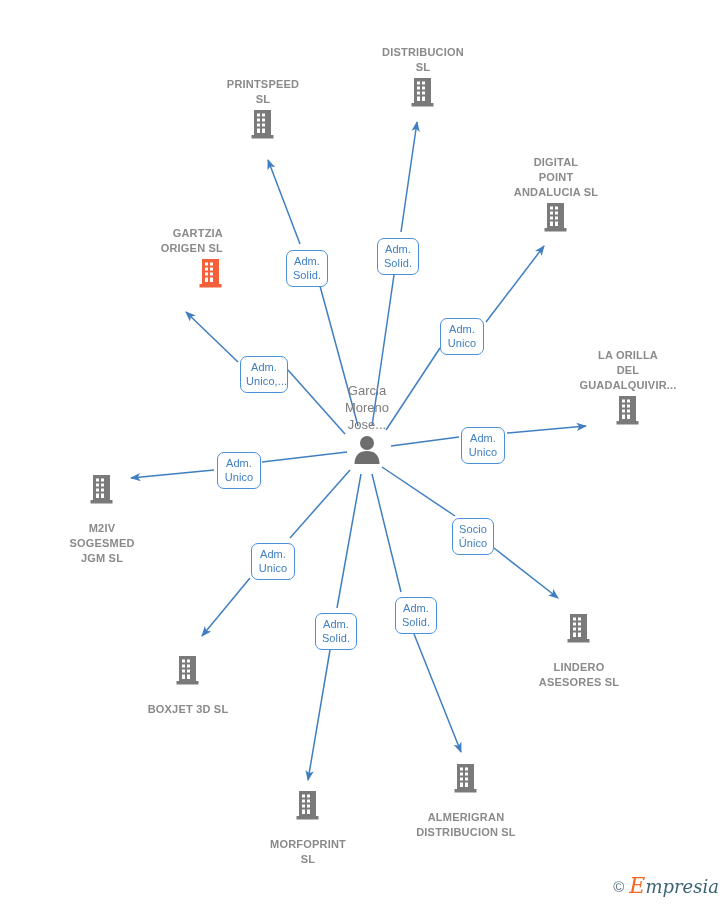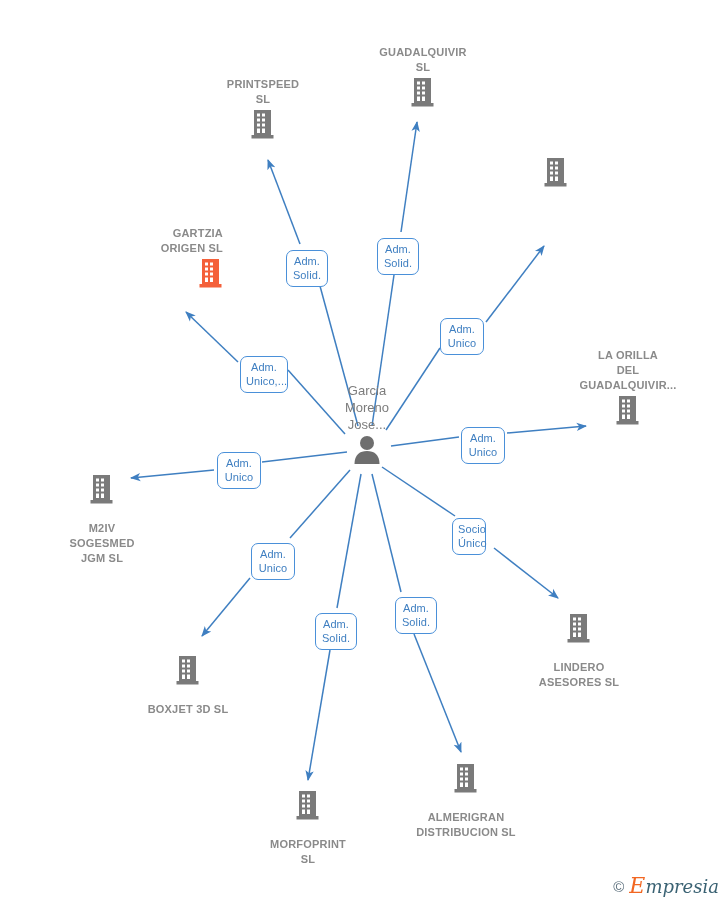--- a/index.html
+++ b/index.html
@@ -174,41 +174,44 @@
           <rect x="6" y="15.5" width="3" height="3"></rect>
             <rect x="11" y="15.5" width="3" height="3"></rect>
           <rect x="6" y="20.5" width="3" height="4.5"></rect>
             <rect x="11" y="20.5" width="3" height="4.5"></rect>
         </g>
       </svg>
     </div>
   </div>
 
   <div class="node" style="left:423px; top:45px;">
-    <div class="node-label">GUADALQUIVIR
+    <div class="node-label">DISTRIBUCION
 SL</div>
     <div class="node-icon">
       <svg width="24" height="32" viewBox="0 0 24 32" xmlns="http://www.w3.org/2000/svg">
         <rect x="3" y="2" width="17" height="25" fill="#7a7a7a"></rect>
         <rect x="0.5" y="27" width="22" height="3.5" fill="#7a7a7a"></rect>
         <g fill="#ffffff">
           <rect x="6" y="5.5" width="3" height="3"></rect>
             <rect x="11" y="5.5" width="3" height="3"></rect>
           <rect x="6" y="10.5" width="3" height="3"></rect>
             <rect x="11" y="10.5" width="3" height="3"></rect>
           <rect x="6" y="15.5" width="3" height="3"></rect>
             <rect x="11" y="15.5" width="3" height="3"></rect>
           <rect x="6" y="20.5" width="3" height="4.5"></rect>
             <rect x="11" y="20.5" width="3" height="4.5"></rect>
         </g>
       </svg>
     </div>
   </div>
 
   <div class="node" style="left:556px; top:155px;">
+    <div class="node-label">DIGITAL
+POINT
+ANDALUCIA SL</div>
     <div class="node-icon">
       <svg width="24" height="32" viewBox="0 0 24 32" xmlns="http://www.w3.org/2000/svg">
         <rect x="3" y="2" width="17" height="25" fill="#7a7a7a"></rect>
         <rect x="0.5" y="27" width="22" height="3.5" fill="#7a7a7a"></rect>
         <g fill="#ffffff">
           <rect x="6" y="5.5" width="3" height="3"></rect>
             <rect x="11" y="5.5" width="3" height="3"></rect>
           <rect x="6" y="10.5" width="3" height="3"></rect>
             <rect x="11" y="10.5" width="3" height="3"></rect>
           <rect x="6" y="15.5" width="3" height="3"></rect>
@@ -362,21 +365,21 @@
   <div class="edge-label" style="left:240px; top:356px; width:48px;">Adm.
 Unico,...</div>
   <div class="edge-label" style="left:286px; top:250px; width:42px;">Adm.
 Solid.</div>
   <div class="edge-label" style="left:377px; top:238px; width:42px;">Adm.
 Solid.</div>
   <div class="edge-label" style="left:440px; top:318px; width:44px;">Adm.
 Unico</div>
   <div class="edge-label" style="left:461px; top:427px; width:44px;">Adm.
 Unico</div>
-  <div class="edge-label" style="left:452px; top:518px; width:34px;">Socio
+  <div class="edge-label" style="left:452px; top:518px; width:42px;">Socio
 Único</div>
   <div class="edge-label" style="left:395px; top:597px; width:42px;">Adm.
 Solid.</div>
   <div class="edge-label" style="left:315px; top:613px; width:42px;">Adm.
 Solid.</div>
   <div class="edge-label" style="left:251px; top:543px; width:44px;">Adm.
 Unico</div>
   <div class="edge-label" style="left:217px; top:452px; width:44px;">Adm.
 Unico</div>
 

